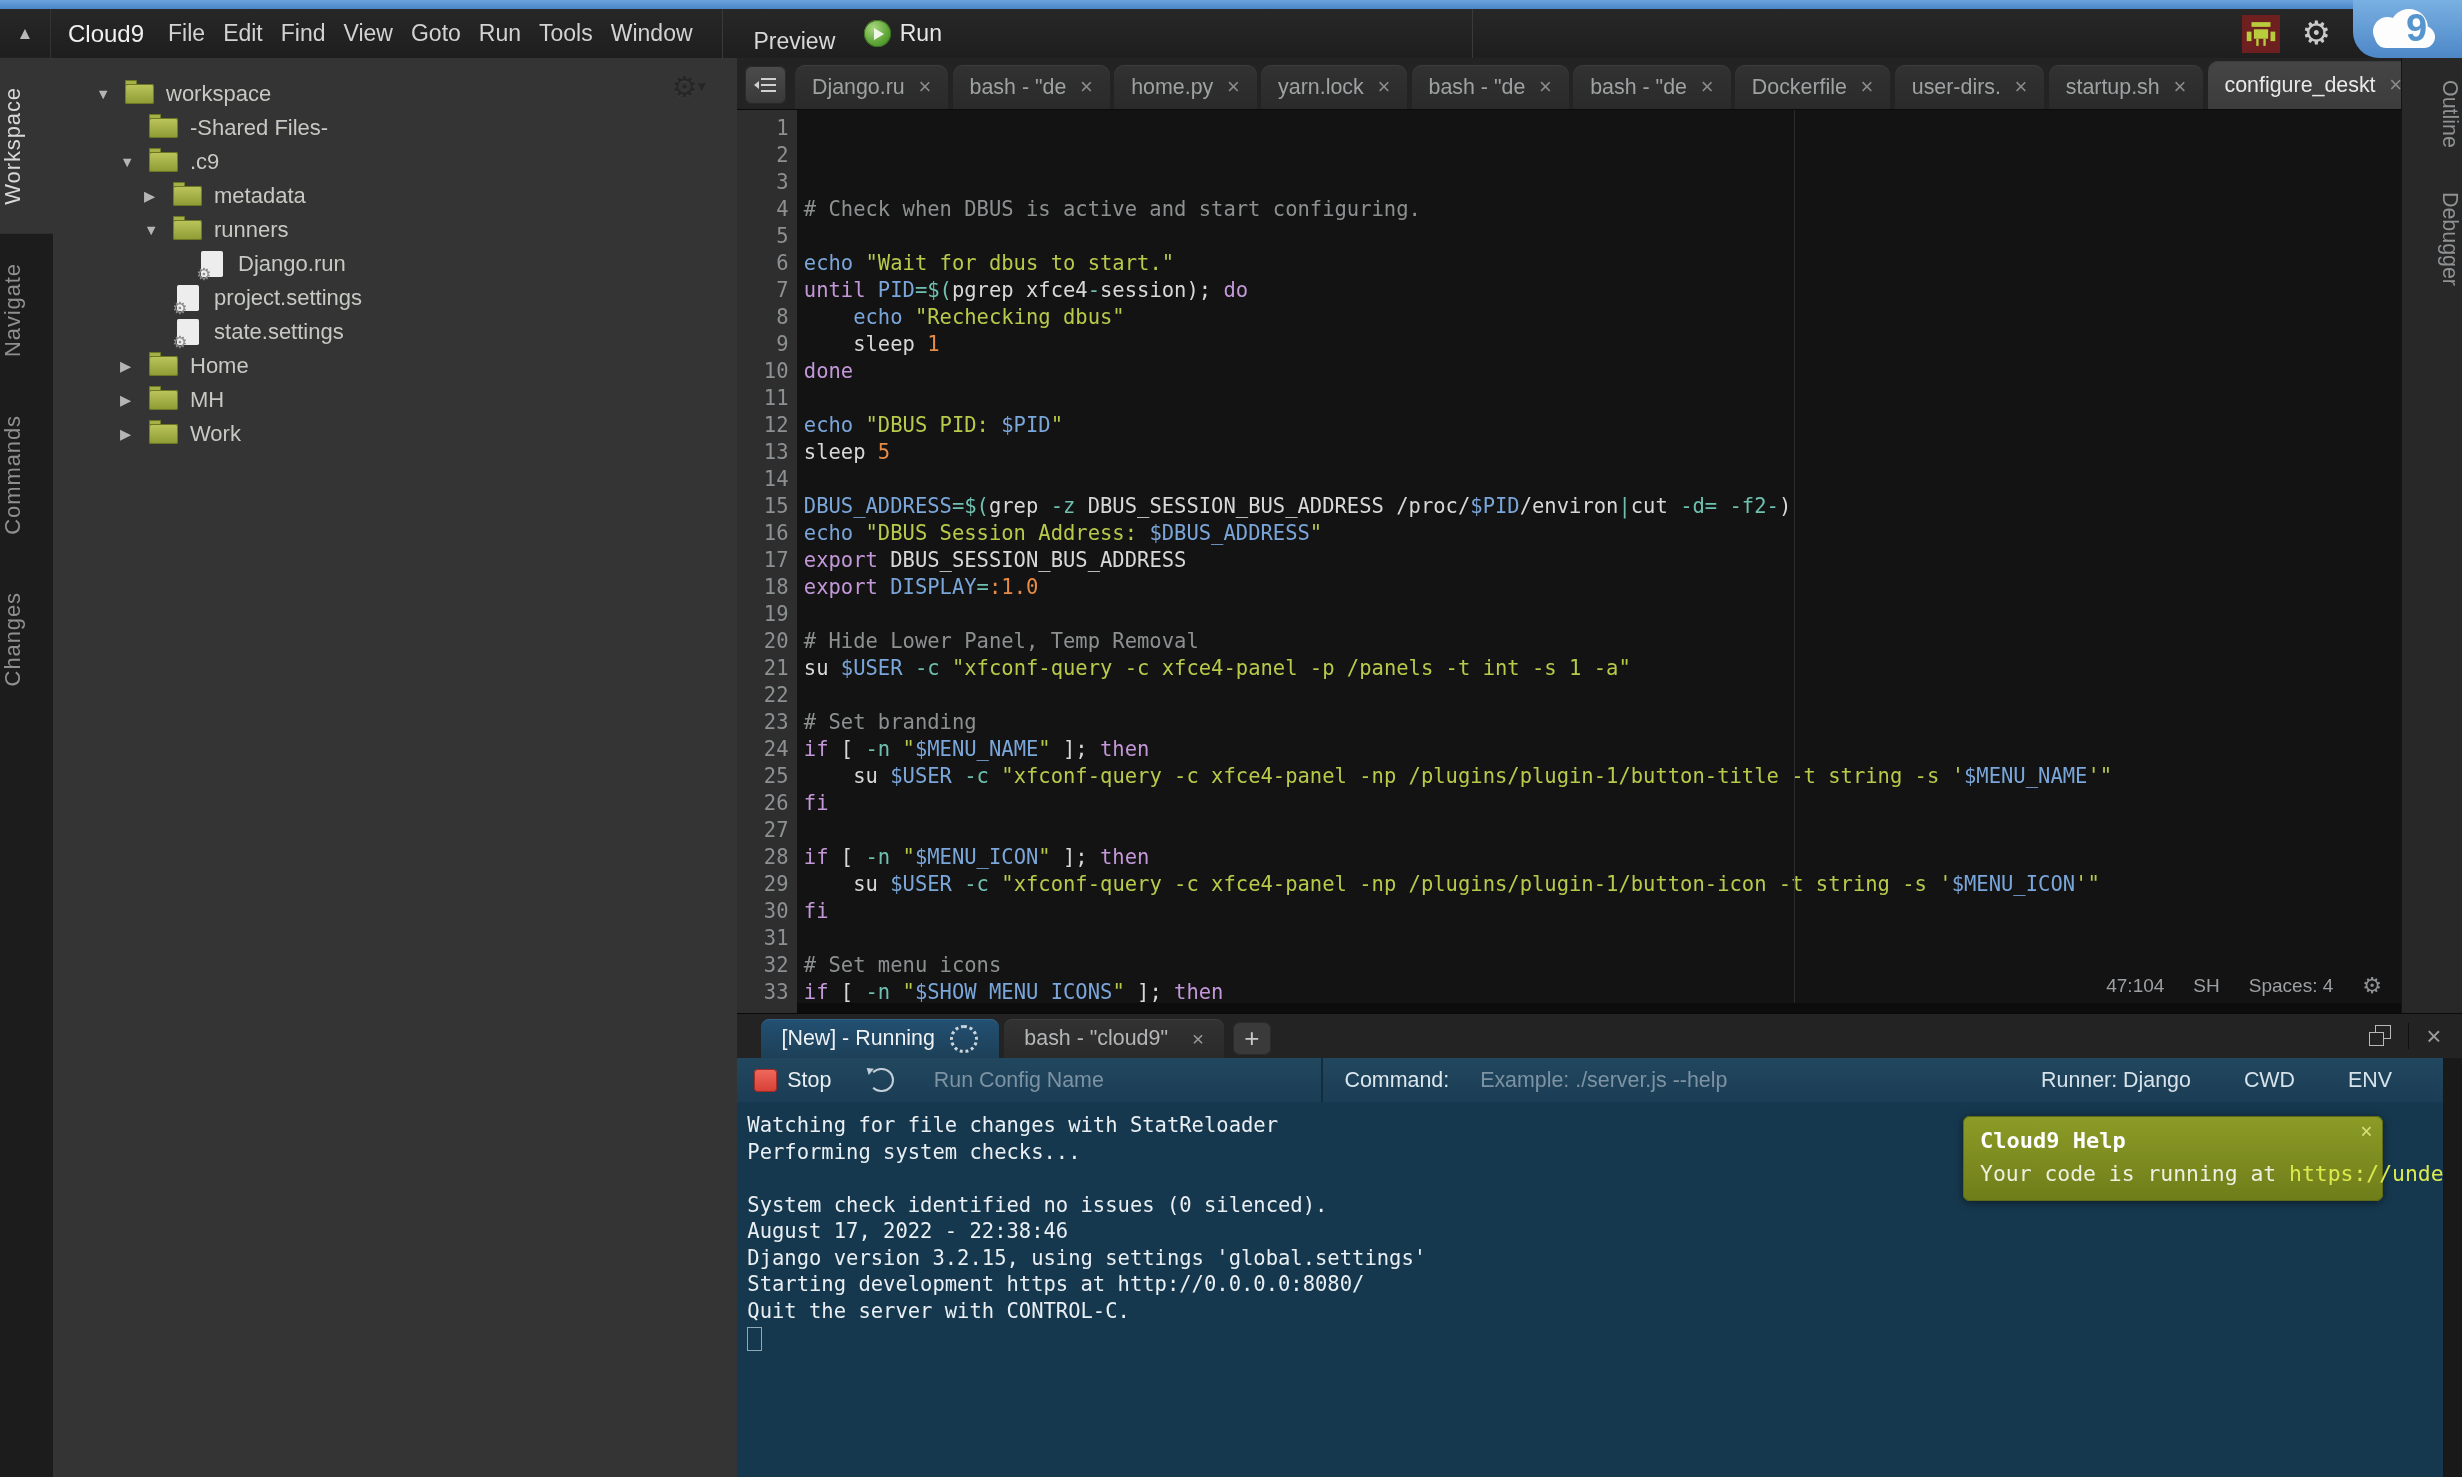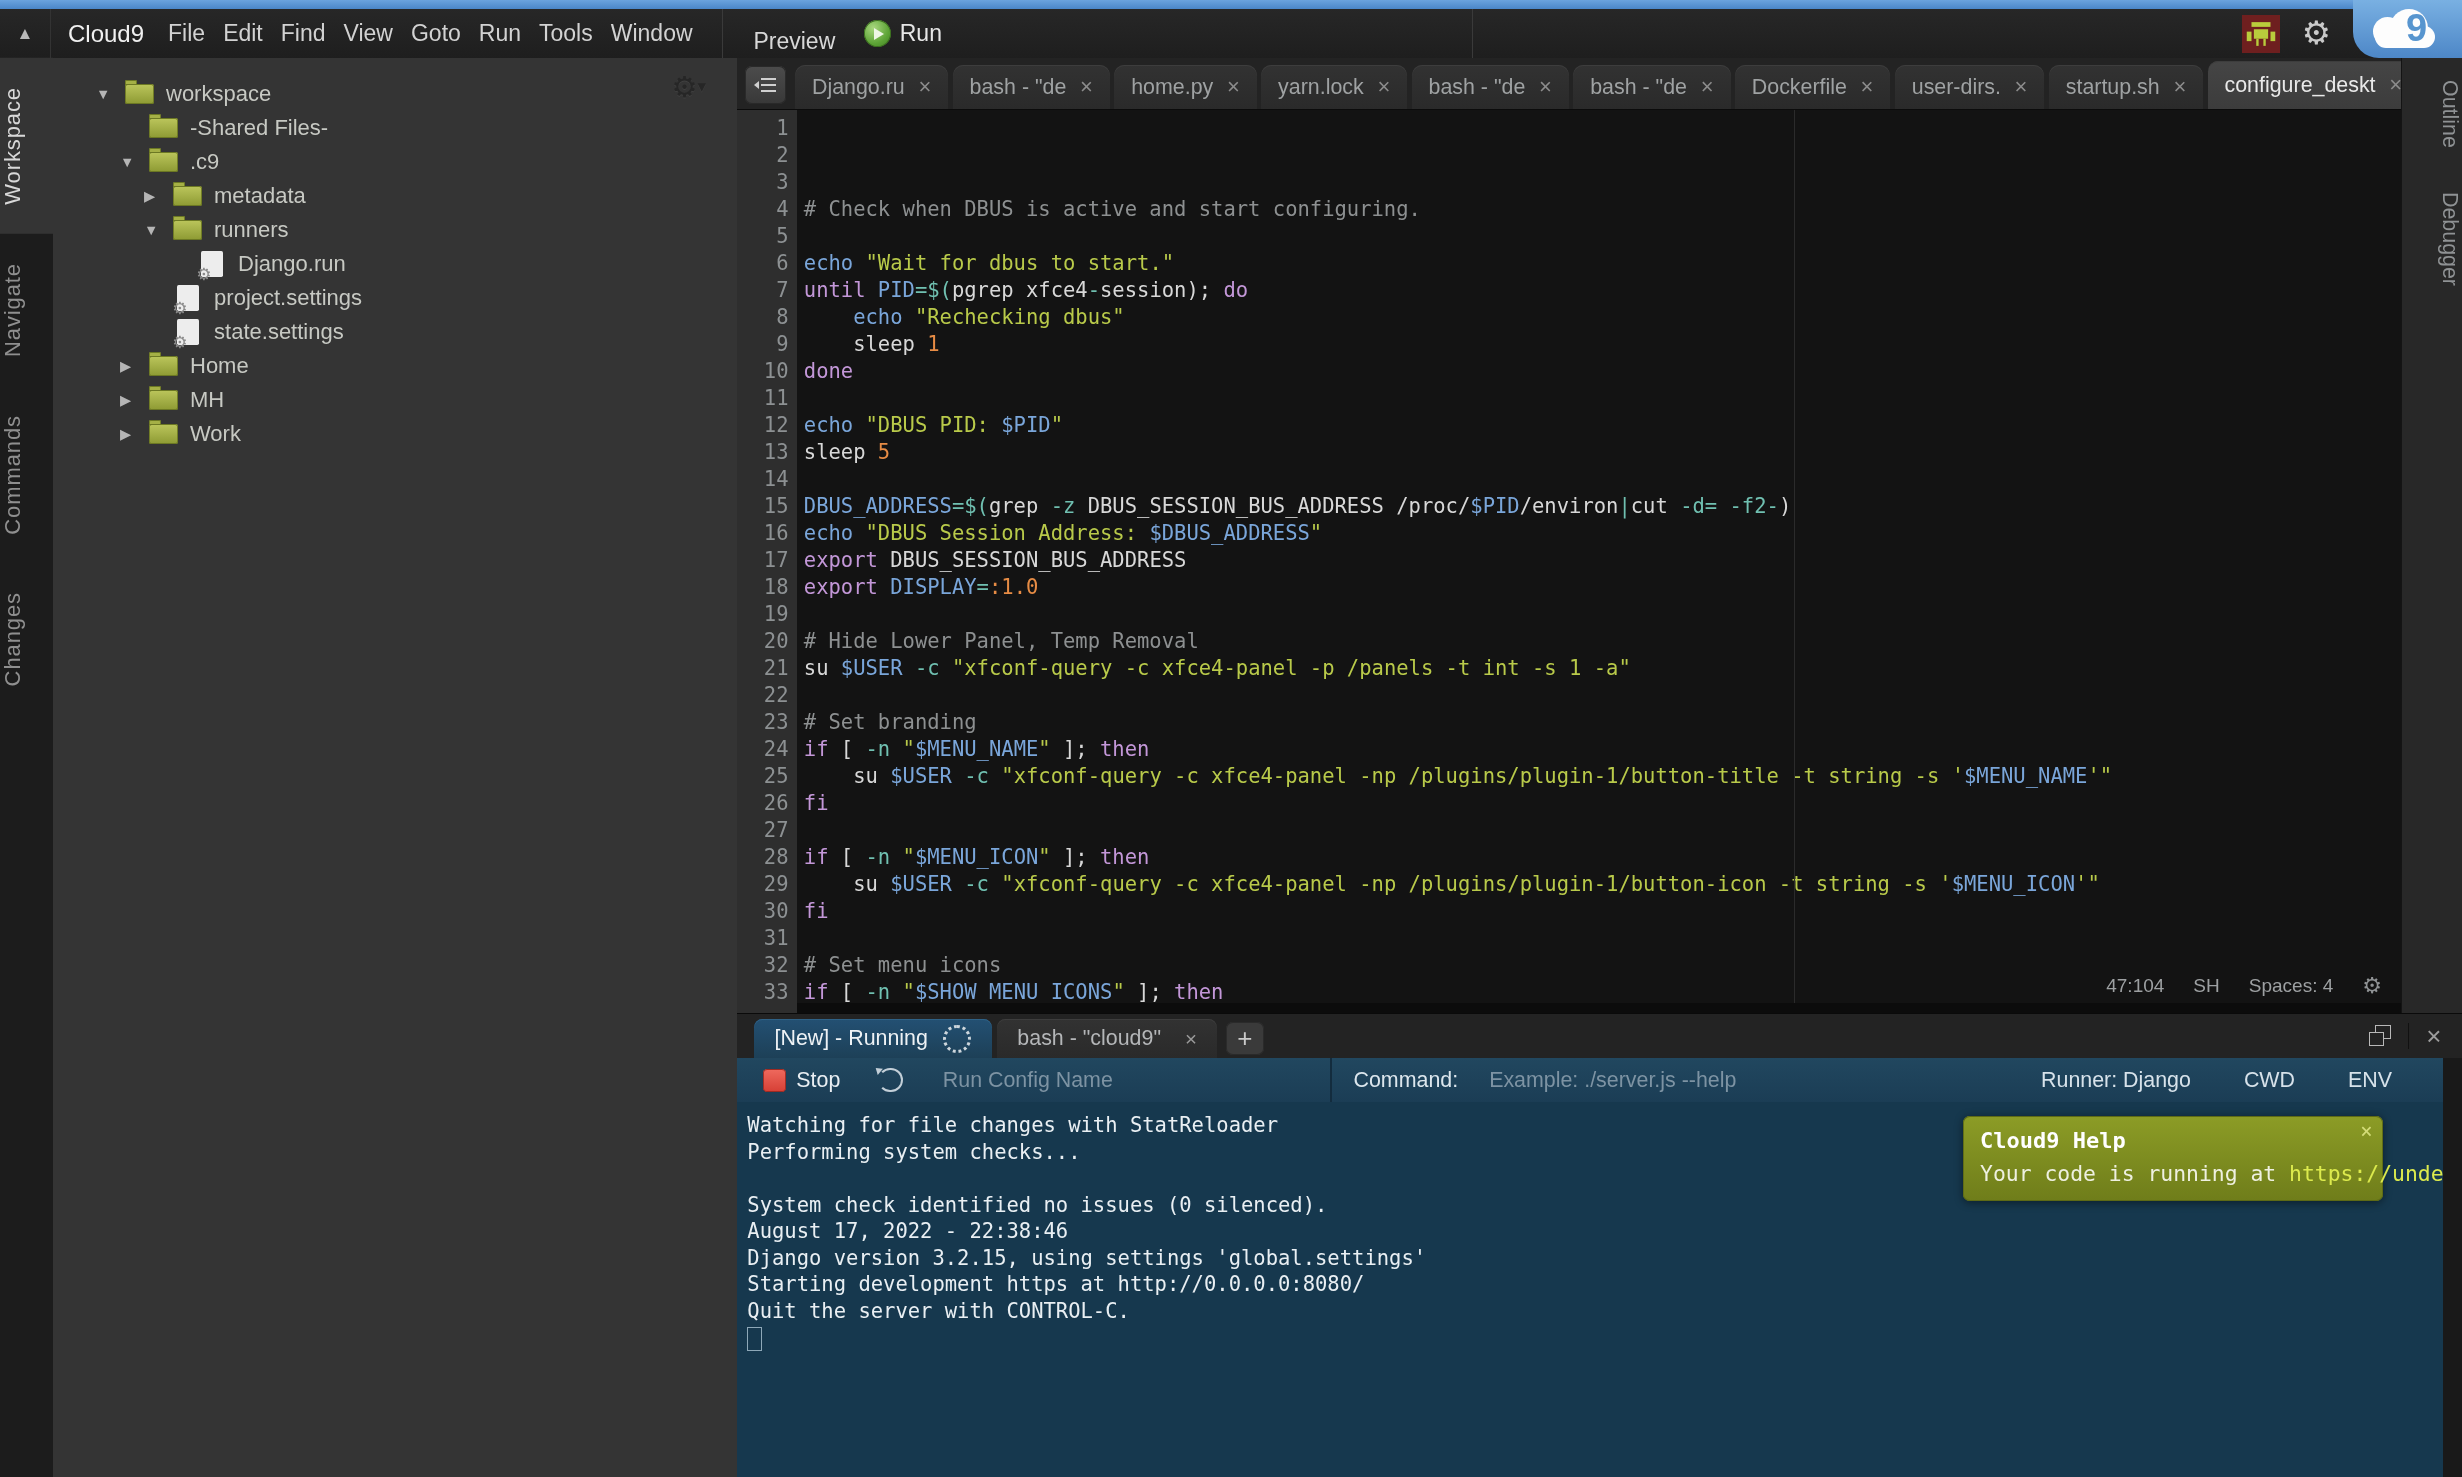--- a/index.html
+++ b/index.html
@@ -100,38 +100,38 @@
   .tk-c{color:#8d9091;} .tk-k{color:#c397d8;} .tk-v{color:#7aa6da;}
   .tk-s{color:#b9ca4a;} .tk-o{color:#70c0b1;} .tk-n{color:#e78c45;} .tk-t{color:#d8d8d8;}
   .print-margin{position:absolute;left:1064px;top:0;bottom:10.3px;width:0.9px;background:#2b2b2b;}
   .hscroll{position:absolute;left:60px;right:0;bottom:0;height:10.3px;background:#0c0c0c;}
   .estatus{position:absolute;right:19px;bottom:13.7px;display:flex;align-items:center;gap:29px;
            color:#9da0a2;font-size:19px;z-index:4;}
   .estatus .gear{font-size:22px;color:#8f9294;}
 
   
   .console{position:absolute;left:737px;top:955px;width:1725px;height:464px;background:#191919;display:flex;flex-direction:column;}
-  .ctabbar{height:44px;background:#232323;display:flex;align-items:flex-end;padding-left:17px;border-top:0.9px solid #0a0a0a;flex:none;position:relative;text-align:center;}
+  .ctabbar{height:44px;background:#232323;display:flex;align-items:flex-end;padding-left:24px;border-top:0.9px solid #0a0a0a;flex:none;position:relative;text-align:center;}
   .ctab{height:39px;display:flex;align-items:center;padding:0 20.5px;margin-right:5.1px;border-radius:8.5px 8.5px 0 0;
         font-size:21.4px;white-space:nowrap;}
   .ctab.active{background:linear-gradient(#235073,#1d4057);color:#eef2f5;box-shadow:inset 0 0.9px 0 #2f6287;}
   .ctab.inactive{background:linear-gradient(#323232,#2a2a2a);color:#b4b6b8;box-shadow:inset 0 0.9px 0 #3d3d3d;}
   .ctab .tab-close{margin-left:24px;color:#9a9a9a;font-size:20.5px;}
   .spinner{width:22px;height:22px;margin-left:15.4px;border-radius:50%;border:3.4px dotted #cdd6dc;flex:none;}
   .ctab-plus{width:38px;height:32.5px;margin:0 0 3.4px 3.4px;border-radius:6.8px;background:#3a3a3a;color:#c9c9c9;
              font-size:26px;display:flex;align-items:center;justify-content:center;box-shadow:inset 0 0 0 0.9px #2a2a2a;}
   .cright{position:absolute;right:20.5px;top:8.5px;display:flex;align-items:center;gap:17px;}
   .max-icon{position:relative;width:22px;height:20.5px;}
   .max-icon::before{content:"";position:absolute;right:0;top:0;width:13.7px;height:12px;border:1.7px solid #b9b9b9;background:#232323;}
   .max-icon::after{content:"";position:absolute;left:0;bottom:0;width:13.7px;height:12px;border:1.7px solid #b9b9b9;background:#232323;}
   .cright .divider{width:1.7px;height:26px;background:#111;}
   .cright .close{color:#9c9c9c;font-size:26px;line-height:1;}
 
   .runbar{height:44px;background:linear-gradient(#21475f,#1b3d55);display:flex;align-items:center;
-          padding:0 51px 0 26px;font-size:21.4px;flex:none;position:relative;margin-right:19px;}
+          padding:0 51px 0 17px;font-size:21.4px;flex:none;position:relative;margin-right:19px;}
   .stop-sq{width:23px;height:23px;border-radius:4.3px;background:linear-gradient(#ef6a5e,#d63f35);
            box-shadow:inset 0 0 0 0.9px #9e2a22;flex:none;}
   .stop-label{color:#e9eef2;margin:0 38px 0 10.3px;}
   .refresh{width:20.5px;height:20.5px;border-radius:50%;border:2.6px solid #c3cfd8;border-left-color:transparent;position:relative;flex:none;}
   .refresh::after{content:"";position:absolute;left:-5.1px;top:-3.4px;
            border-top:4.3px solid transparent;border-bottom:4.3px solid transparent;border-right:6.8px solid #c3cfd8;transform:rotate(40deg);}
   .runbar input{background:transparent;border:none;outline:none;font-size:21.4px;font-family:"Liberation Sans",sans-serif;color:#dce6ed;}
   .runbar input::placeholder{color:#7d93a3;}
   .runconfig-input{width:282px;margin-left:38px;}
   .runbar .bar-div{width:1.7px;height:44px;background:#132c3e;margin:0 22px 0 103px;}

